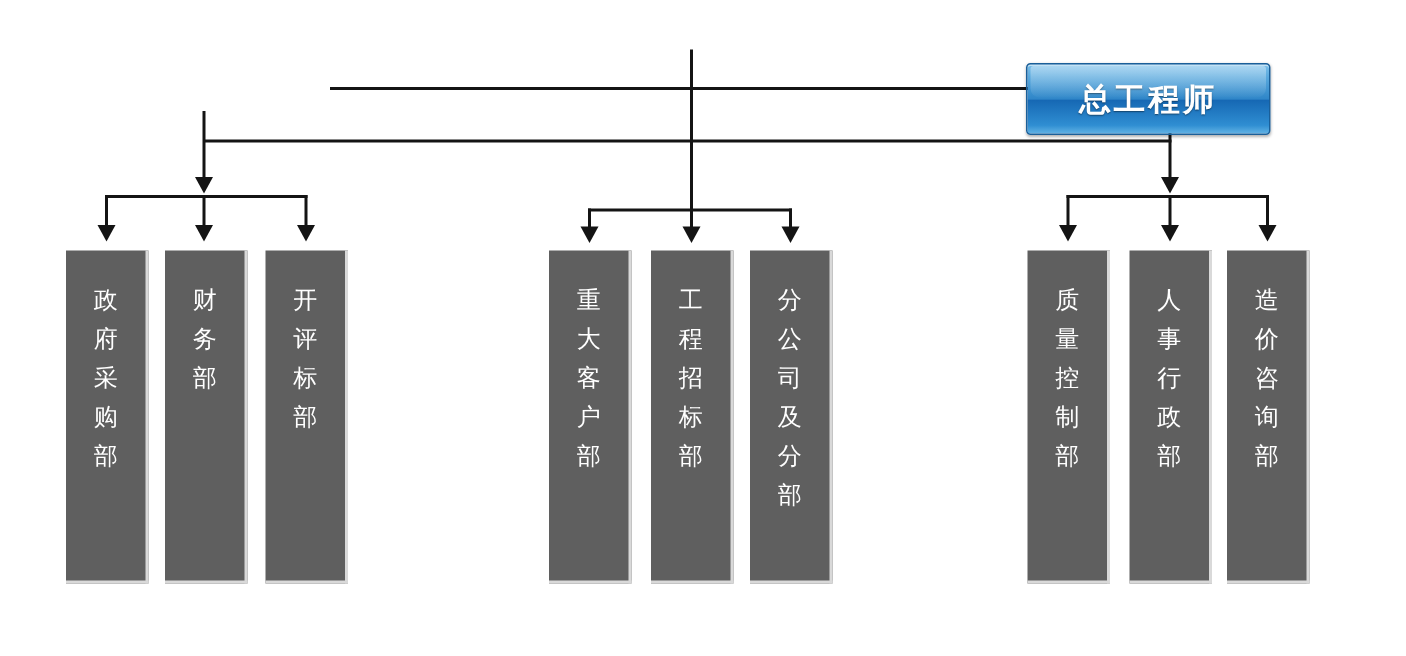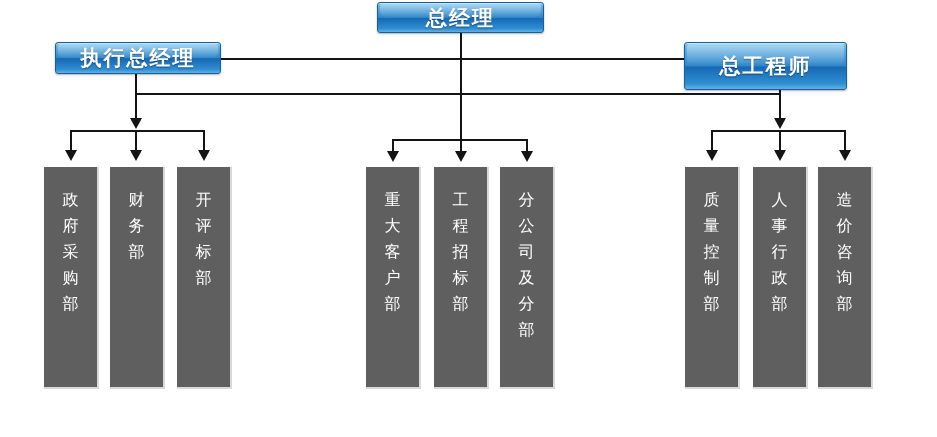--- a/index.html
+++ b/index.html
@@ -132,23 +132,21 @@
   <div class="arrow" style="left:521px; top:151px;"></div>
 
   <div class="ln hline" style="left:711px; top:130px; width:135px;"></div>
   <div class="ln vline" style="left:711px; top:130px; height:22px;"></div>
   <div class="ln vline" style="left:779px; top:130px; height:22px;"></div>
   <div class="ln vline" style="left:844px; top:130px; height:22px;"></div>
   <div class="arrow" style="left:706px; top:150px;"></div>
   <div class="arrow" style="left:774px; top:150px;"></div>
   <div class="arrow" style="left:839px; top:150px;"></div>
 
-  <div class="blue-box" id="box-gm">总经理</div>
-
-  <div class="blue-box" id="box-egm">执行总经理</div>
+
 
   <div class="blue-box" id="box-ce">总工程师</div>
 
   <div class="dept-box" style="left:44px;" title="政府采购部">
       <span class="ch">政</span>
       <span class="ch">府</span>
       <span class="ch">采</span>
       <span class="ch">购</span>
       <span class="ch">部</span>
     </div>

